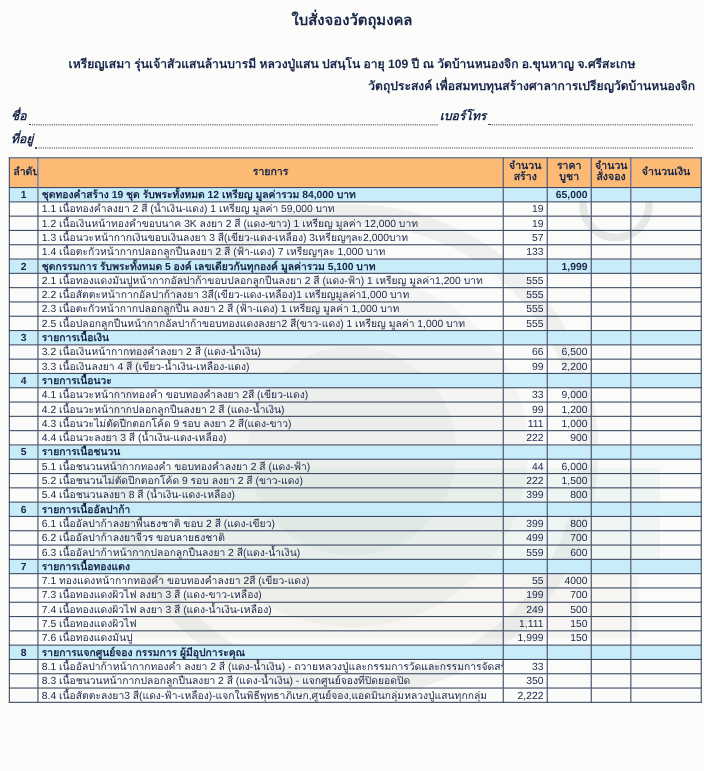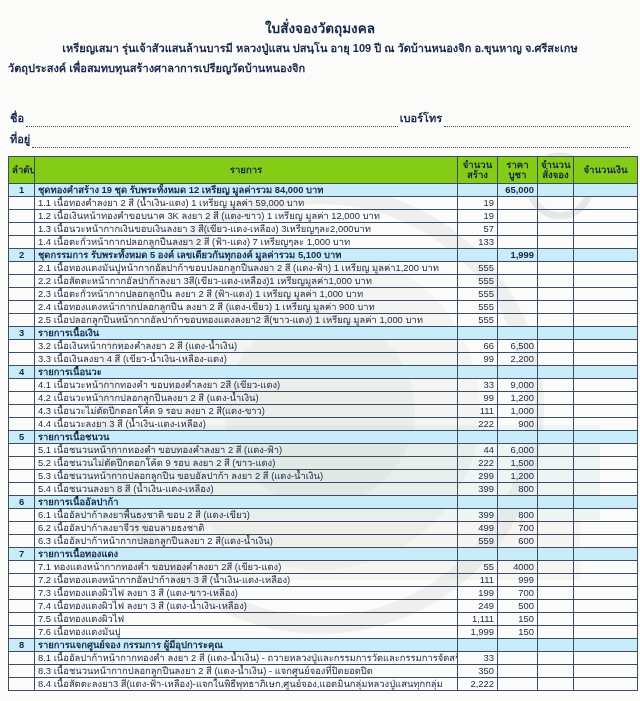--- a/index.html
+++ b/index.html
@@ -12,56 +12,56 @@
     overflow:hidden;
   }
   .watermark{
     position:absolute;inset:0;z-index:0;pointer-events:none;
   }
   .page{
     position:relative;z-index:1;
     padding:5px 8px 0 8px;
   }
   .title{
-    text-align:center;font-size:13.5px;font-weight:bold;margin-top:12px;
+    text-align:center;font-size:13.5px;font-weight:bold;margin-top:2px;
   }
   .subtitle{
-    text-align:center;font-size:11px;font-weight:bold;margin-top:0;
+    text-align:center;font-size:11px;font-weight:bold;margin-top:20px;
   }
   .purpose{
-    text-align:left;font-size:11px;font-weight:bold;margin-top:2px;
+    text-align:right;font-size:11px;font-weight:bold;margin-top:2px;
   }
   .formline{
     display:flex;align-items:flex-end;font-size:11px;font-weight:bold;
     margin:0 2px;
   }
   .formline.name{margin-top:9px;}
   .formline.addr{margin-top:3px;}
-  .formline .lbl{white-space:nowrap;padding-right:2px;}
-  .formline .lbl.mid{padding-left:2px;margin-top:23px;}
+  .formline .lbl{white-space:nowrap;padding-right:2px;font-style:italic;}
+  .formline .lbl.mid{padding-left:2px;}
   .dots{
     flex:1;height:12px;
     border-bottom:1.6px dotted #4a4a4a;
   }
   table.order{
     border-collapse:collapse;table-layout:fixed;
     width:630px;margin-top:8px;
     background:transparent;
   }
   table.order th, table.order td{
     border:1px solid #3d4b66;
     padding:0 3px;
     font-size:9.4px;
     line-height:1.05;
     height:12px;
     overflow:hidden;
     white-space:nowrap;
   }
   table.order th{
-    background:#84cc16;
+    background:#fdba74;
     font-weight:bold;text-align:center;
     white-space:normal;
     height:26px;
     font-size:9.6px;
   }
   col.c-no{width:26px;}
   col.c-item{width:auto;}
   col.c-made{width:40px;}
   col.c-price{width:40px;}
   col.c-qty{width:36px;}
@@ -190,28 +190,20 @@
         <tr>
           <td class="no"></td>
           <td class="item">2.3 เนื้อตะกั่วหน้ากากปลอกลูกปืน ลงยา 2 สี (ฟ้า-แดง) 1 เหรียญ มูลค่า 1,000 บาท</td>
           <td class="num">555</td>
           <td class="num"></td>
           <td class="num"></td>
           <td class="num"></td>
         </tr>
         <tr>
           <td class="no"></td>
-          <td class="item">2.4 เนื้อทองแดงหน้ากากปลอกลูกปืน ลงยา 2 สี (แดง-เขียว) 1 เหรียญ มูลค่า 900 บาท</td>
-          <td class="num">555</td>
-          <td class="num"></td>
-          <td class="num"></td>
-          <td class="num"></td>
-        </tr>
-        <tr>
-          <td class="no"></td>
           <td class="item">2.5 เนื้อปลอกลูกปืนหน้ากากอัลปาก้าขอบทองแดงลงยา2 สี(ขาว-แดง) 1 เหรียญ มูลค่า 1,000 บาท</td>
           <td class="num">555</td>
           <td class="num"></td>
           <td class="num"></td>
           <td class="num"></td>
         </tr>
         <tr class="section">
           <td class="no">3</td>
           <td class="item">รายการเนื้อเงิน</td>
           <td class="num"></td>
@@ -294,28 +286,20 @@
         <tr>
           <td class="no"></td>
           <td class="item">5.2 เนื้อชนวนไม่ตัดปีกตอกโค้ด 9 รอบ ลงยา 2 สี (ขาว-แดง)</td>
           <td class="num">222</td>
           <td class="num">1,500</td>
           <td class="num"></td>
           <td class="num"></td>
         </tr>
         <tr>
           <td class="no"></td>
-          <td class="item">5.3 เนื้อชนวนหน้ากากปลอกลูกปืน ขอบอัลปาก้า ลงยา 2 สี (แดง-น้ำเงิน)</td>
-          <td class="num">299</td>
-          <td class="num">1,200</td>
-          <td class="num"></td>
-          <td class="num"></td>
-        </tr>
-        <tr>
-          <td class="no"></td>
           <td class="item">5.4 เนื้อชนวนลงยา 8 สี (น้ำเงิน-แดง-เหลือง)</td>
           <td class="num">399</td>
           <td class="num">800</td>
           <td class="num"></td>
           <td class="num"></td>
         </tr>
         <tr class="section">
           <td class="no">6</td>
           <td class="item">รายการเนื้ออัลปาก้า</td>
           <td class="num"></td>
@@ -353,28 +337,20 @@
           <td class="num"></td>
           <td class="num"></td>
           <td class="num"></td>
           <td class="num"></td>
         </tr>
         <tr>
           <td class="no"></td>
           <td class="item">7.1 ทองแดงหน้ากากทองคำ ขอบทองคำลงยา 2สี (เขียว-แดง)</td>
           <td class="num">55</td>
           <td class="num">4000</td>
-          <td class="num"></td>
-          <td class="num"></td>
-        </tr>
-        <tr>
-          <td class="no"></td>
-          <td class="item">7.2 เนื้อทองแดงหน้ากากอัลปาก้าลงยา 3 สี (น้ำเงิน-แดง-เหลือง)</td>
-          <td class="num">111</td>
-          <td class="num">999</td>
           <td class="num"></td>
           <td class="num"></td>
         </tr>
         <tr>
           <td class="no"></td>
           <td class="item">7.3 เนื้อทองแดงผิวไฟ ลงยา 3 สี (แดง-ขาว-เหลือง)</td>
           <td class="num">199</td>
           <td class="num">700</td>
           <td class="num"></td>
           <td class="num"></td>

